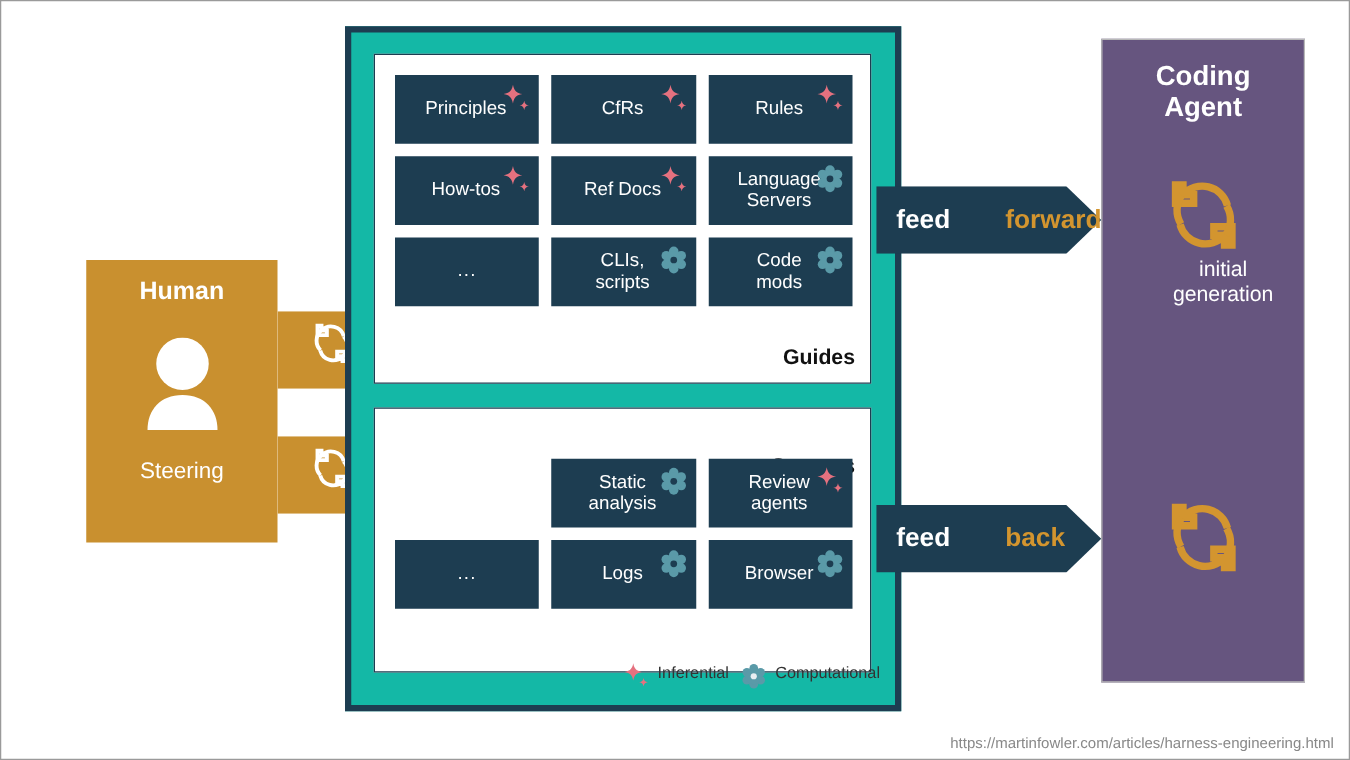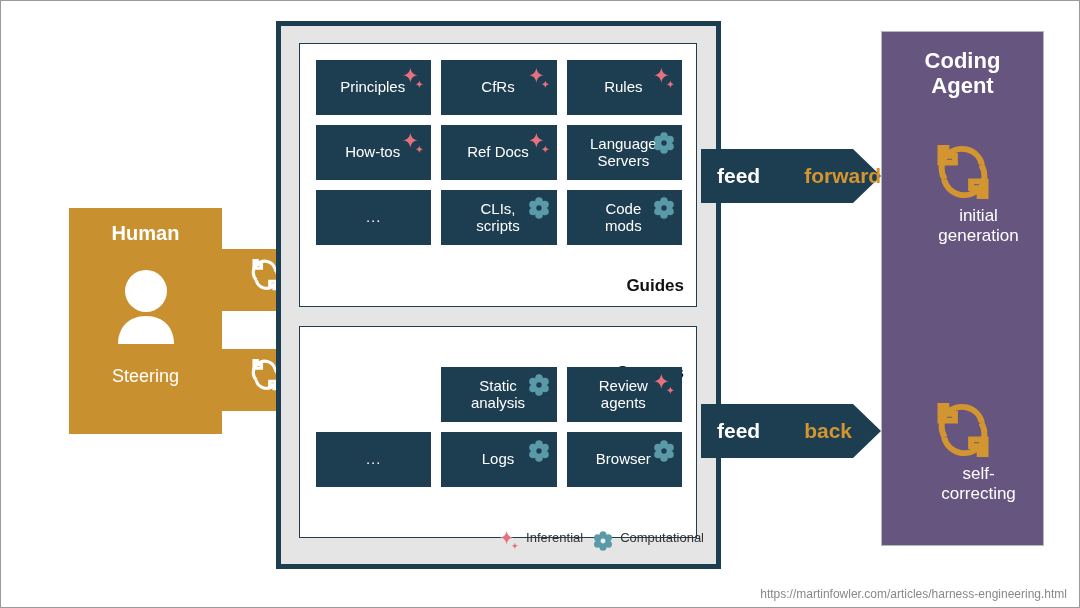--- a/index.html
+++ b/index.html
@@ -80,21 +80,21 @@
   #human-arrow-bottom { top: 348px; }
   .human-arrow svg { display: block; }
 
   
   #harness {
     position: absolute;
     left: 275px;
     top: 20px;
     width: 172px;
     height: 548px;
-    background: #e5e5e5;
+    background: #14b8a6;
     border: 5px solid #1d3d51;
     box-sizing: border-box;
     width: 445px;
   }
   .panel {
     position: absolute;
     left: 18px;
     background: #ffffff;
     border: 1px solid #1d3d51;
     box-sizing: border-box;
@@ -513,20 +513,18 @@
 generation</div>
     </div>
 
     <div class="agent-stage" id="agent-stage-self">
       <svg class="stage-icon" viewBox="0 0 34 34">
         <path d="M28.5 12.4 A12.6 12.6 0 0 0 6.9 7.2 L12.1 7.2 L12.1 11.3 L3.3 11.3 L3.3 2.4 L6.9 2.4 L6.9 7.2" fill="none" stroke="#d3952f" stroke-width="3.6"></path>
         <path d="M5.5 21.6 A12.6 12.6 0 0 0 27.1 26.8 L21.9 26.8 L21.9 22.7 L30.7 22.7 L30.7 31.6 L27.1 31.6 L27.1 26.8" fill="none" stroke="#d3952f" stroke-width="3.6"></path>
         <path d="M6.3 7.3 A13 13 0 0 0 5.9 21.4" fill="none" stroke="#d3952f" stroke-width="3.6"></path>
         <path d="M27.7 26.7 A13 13 0 0 0 28.1 12.6" fill="none" stroke="#d3952f" stroke-width="3.6"></path>
       </svg>
-      <div class="stage-label">self-
-correcting</div>
     </div>
   </div>
 
   <div id="source-url">https://martinfowler.com/articles/harness-engineering.html</div>
 
 </div>
 
 </body></html>

